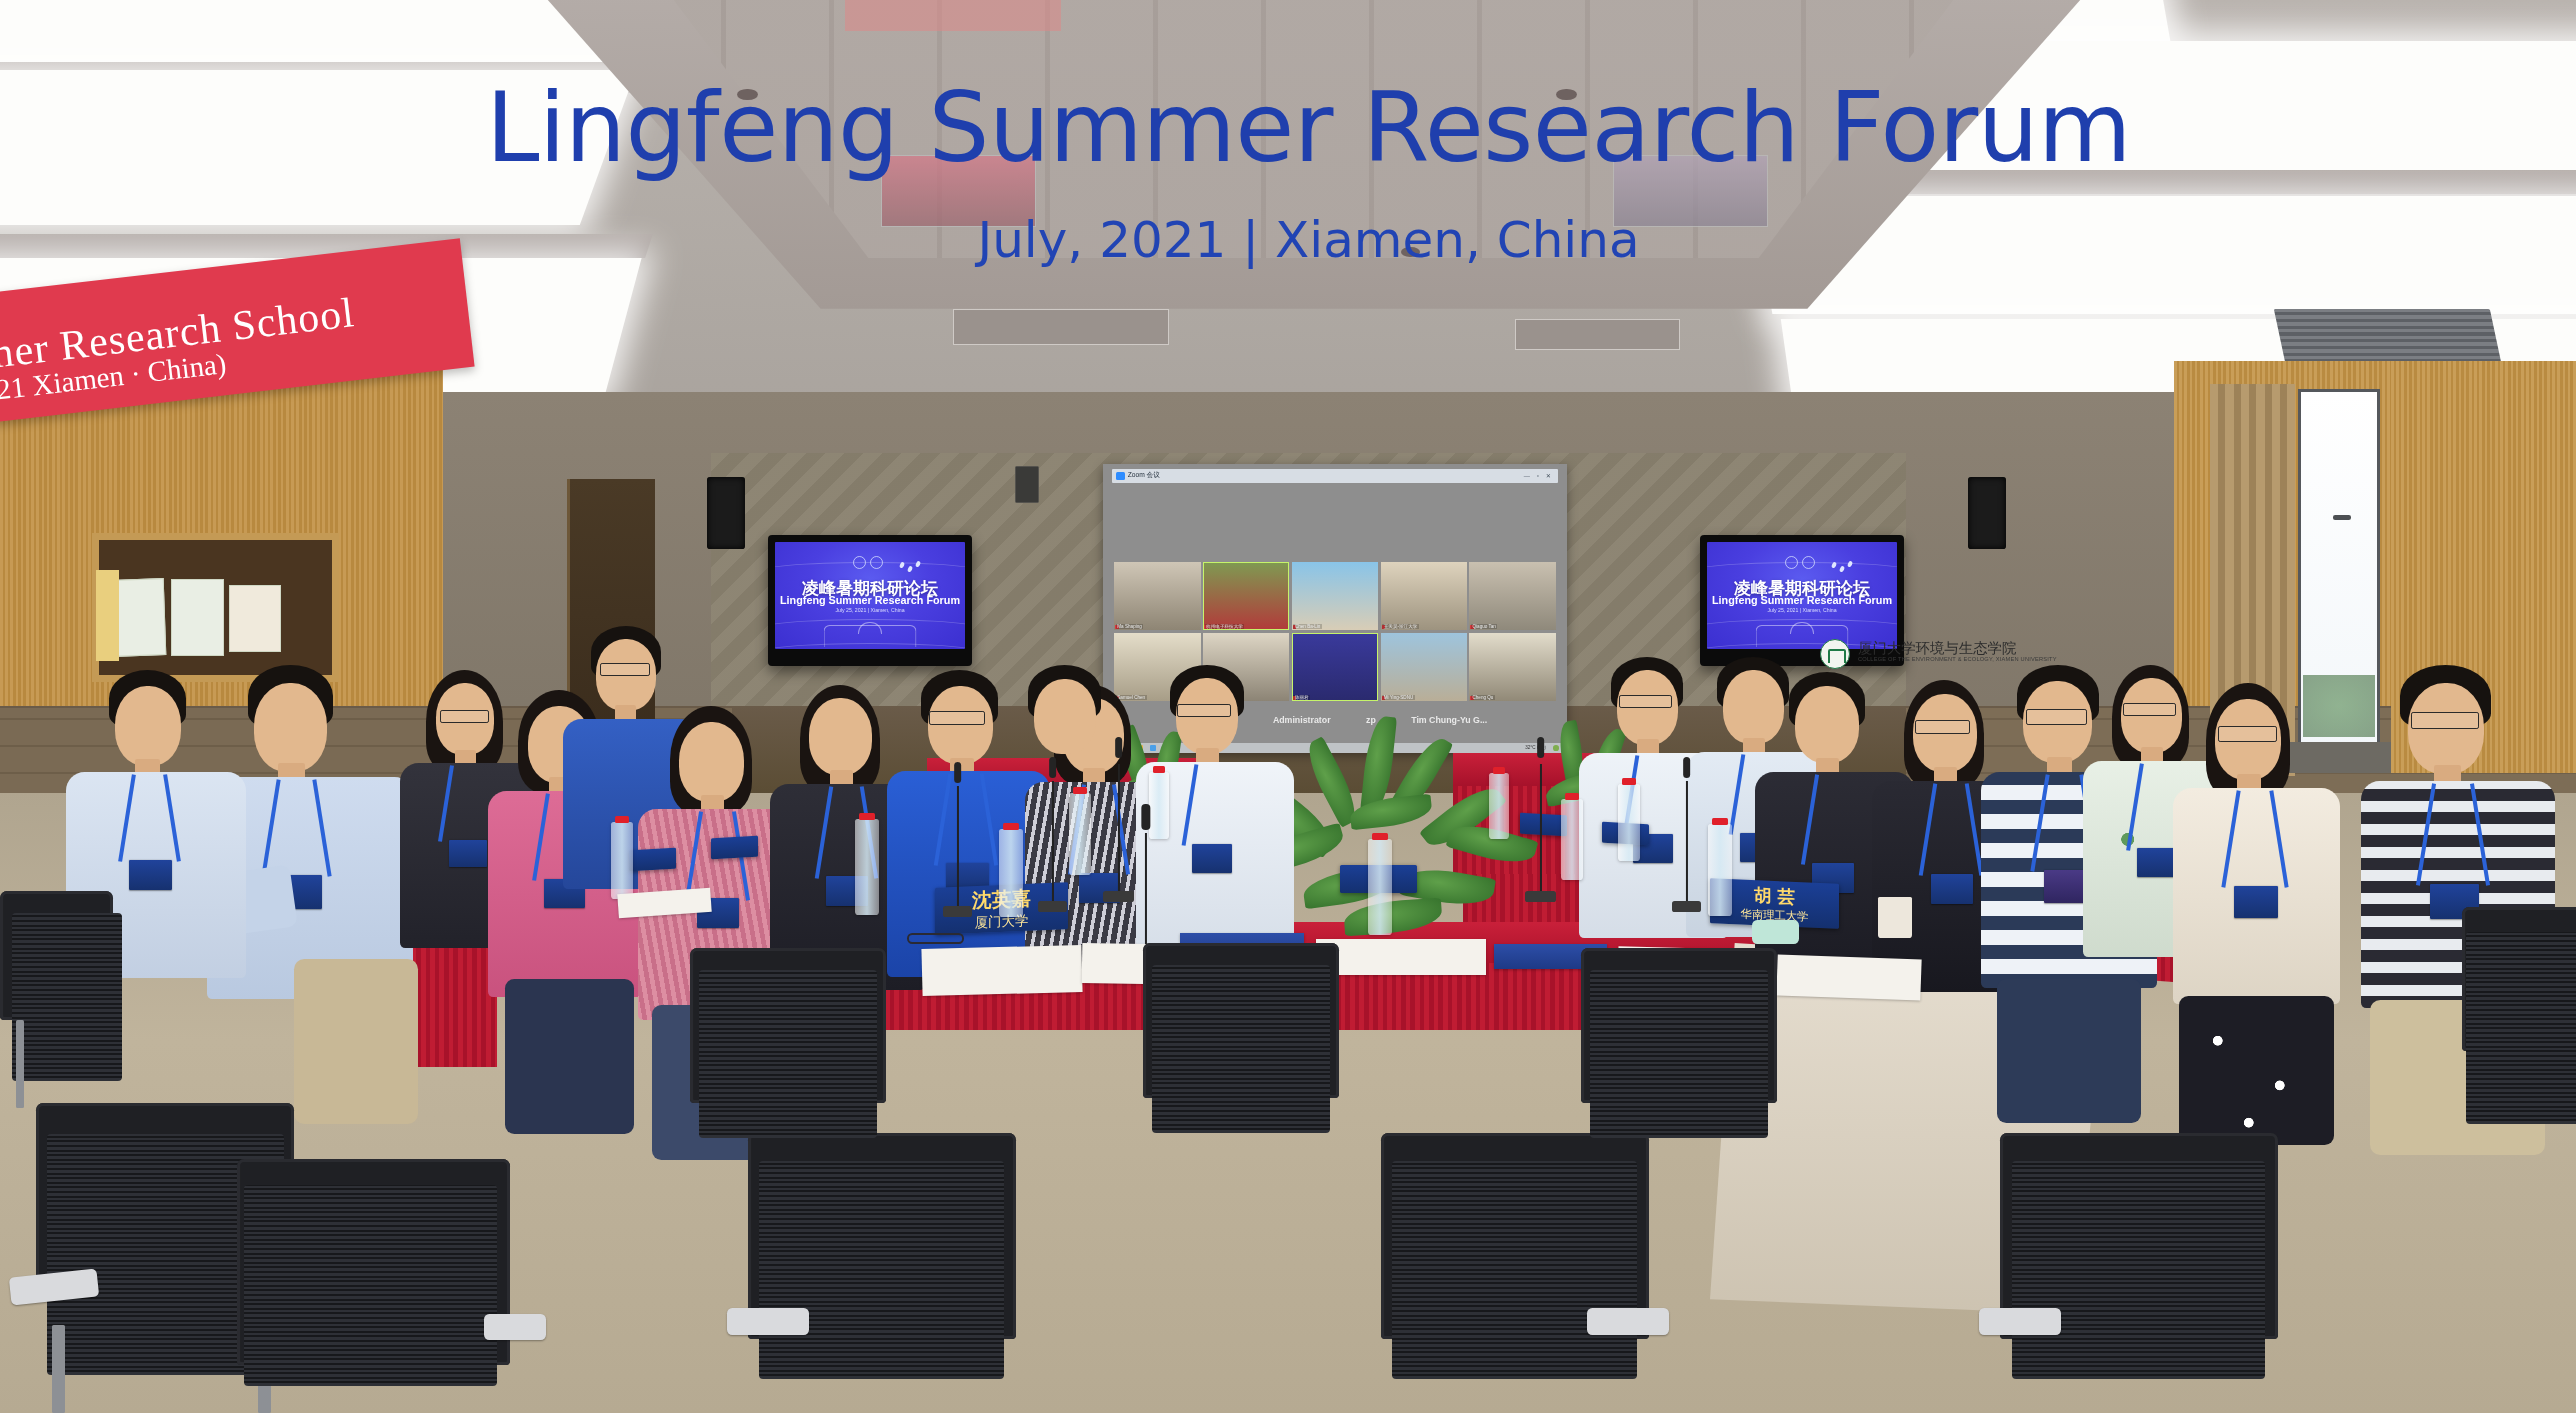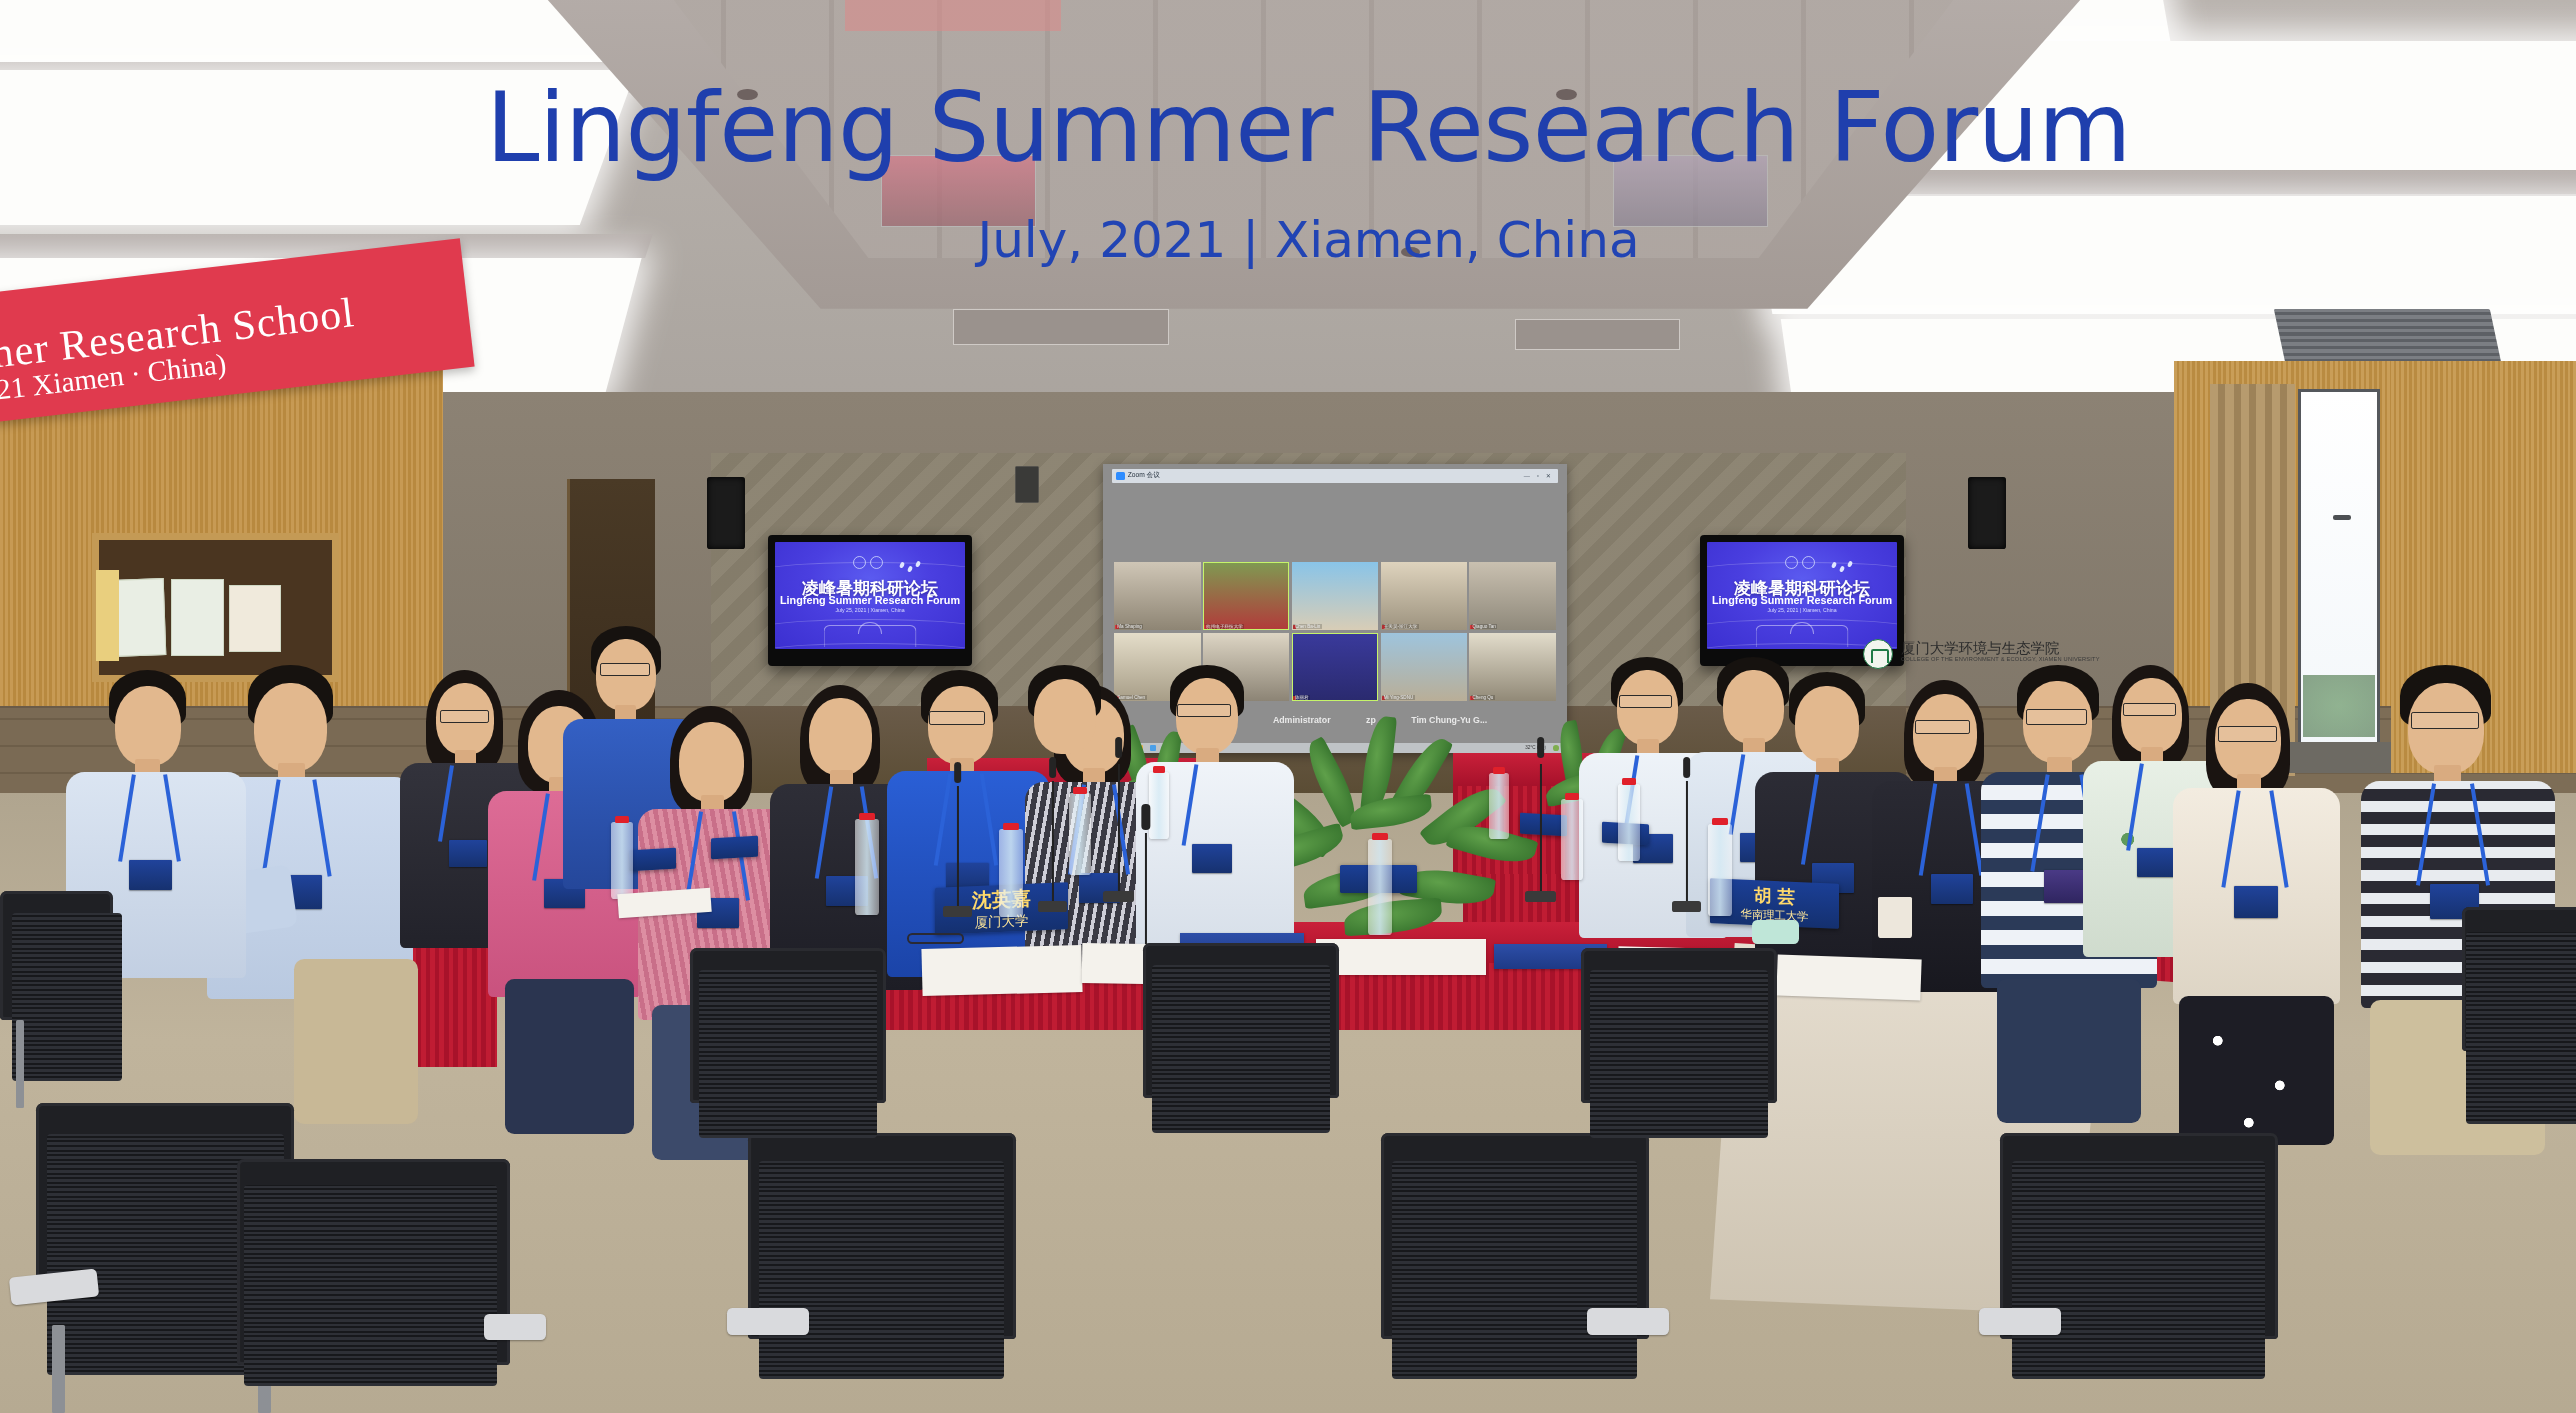--- a/index.html
+++ b/index.html
@@ -87,21 +87,21 @@
   .tile .tmute{position:absolute;left:1px;bottom:1.5px;width:3.6px;height:3.6px;background:#d8393c;border-radius:0.5px;}
   .tile.active{outline:1.5px solid #c6f46a;outline-offset:-1.5px;}
   .zoomnames{position:absolute;left:0;right:0;display:flex;justify-content:space-around;
     color:#e9e9e9;font-size:8.8px;font-weight:bold;font-family:"Liberation Sans",sans-serif;}
   .taskbar{position:absolute;left:0;right:0;bottom:0;height:10.3px;background:#bfc3c6;
     display:flex;align-items:center;gap:7.2px;padding:0 8.2px;font-size:4.6px;color:#333;}
   .tb-ico{width:5.7px;height:5.7px;border-radius:1px;}
   .projector{background:#17171a;border-radius:3.1px;box-shadow:0 3.1px 7.2px rgba(0,0,0,.5);}
 
   
-  .wallsign{left:1863px;top:638px;width:170px;height:34px;text-decoration:underline;}
+  .wallsign{left:1820px;top:638px;width:170px;height:34px;text-decoration:underline;}
   .seal{position:absolute;left:0;top:1px;width:30px;height:30px;border-radius:50%;
     background:#f2f5ef;border:1.5px solid #1f7a46;}
   .seal:after{content:"";position:absolute;left:7.2px;top:9.3px;width:13.4px;height:11.3px;
     border:2.1px solid #1f7a46;border-bottom:none;border-radius:2.1px 2.1px 0 0;}
   .signzh{position:absolute;left:38px;top:1px;font-size:14.4px;color:#2c2c2c;
     font-family:"DejaVu Sans",sans-serif;white-space:nowrap;}
   .signen{position:absolute;left:38px;top:17.5px;font-size:5.7px;color:#3b3b3b;
     letter-spacing:0.2px;white-space:nowrap;}
 
   

